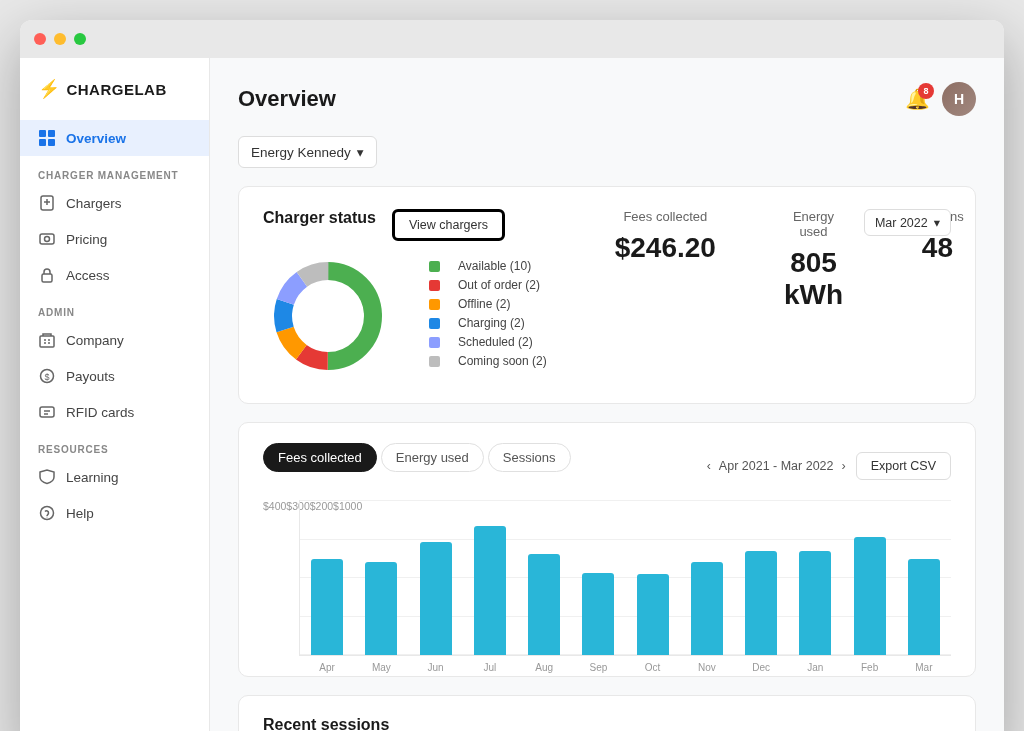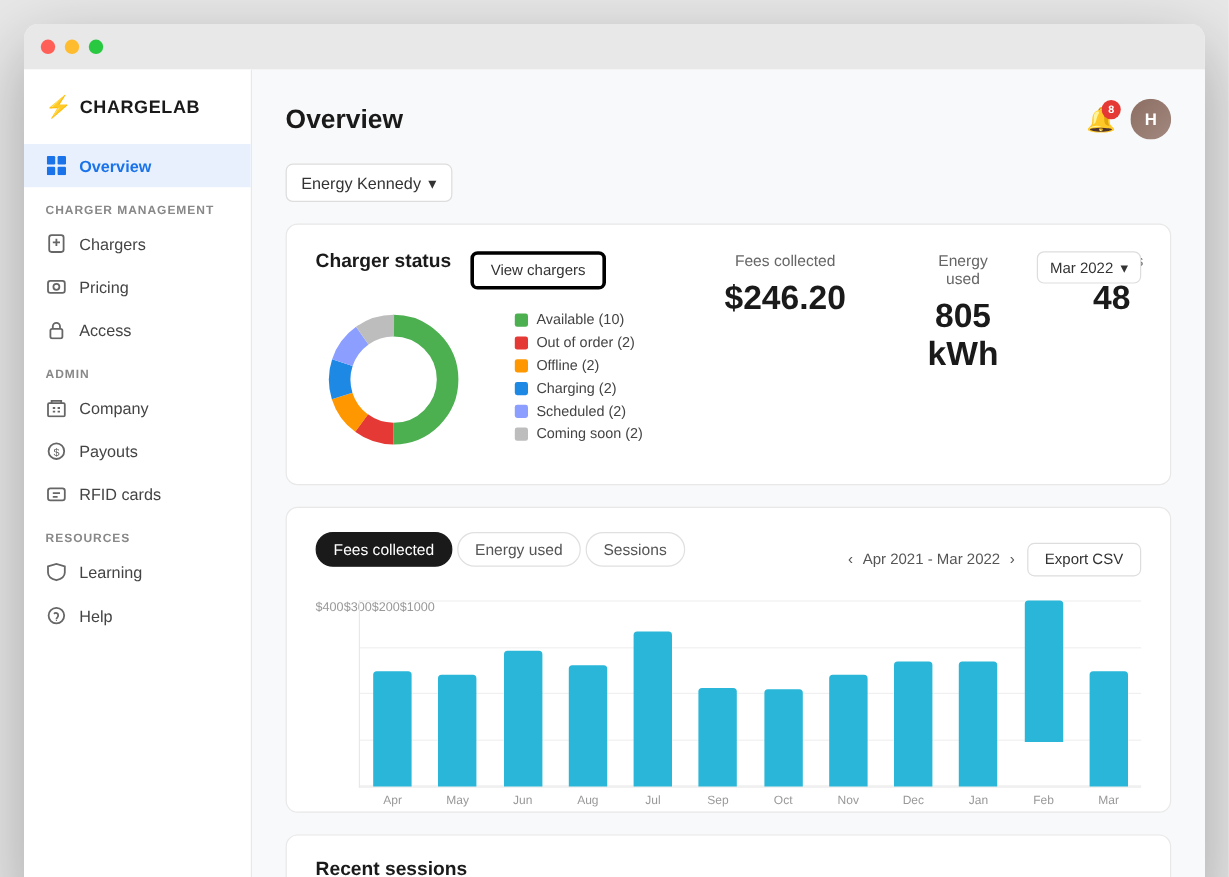--- a/index.html
+++ b/index.html
@@ -220,21 +220,21 @@
     .donut-svg {
       transform: rotate(-90deg);
     }
     
     .legend {
       padding: 10px 0 0 20px;
     }
     .legend-item {
       display: flex;
       align-items: center;
-      gap: 7px;
+      gap: 18px;
       font-size: 12px;
       color: #444;
       margin-bottom: 5px;
     }
     .legend-dot {
       width: 11px;
       height: 11px;
       border-radius: 2px;
       flex-shrink: 0;
     }
@@ -670,48 +670,48 @@
               </div>
               <div class="bar-group" style="flex: 1 1 0%; display: flex; flex-direction: column; align-items: center; justify-content: flex-end; height: 100%; position: relative; padding: 0px 3px;">
                 <div class="bar" style="width: 100%; height: 60%; background: rgb(41, 182, 216); border-radius: 3px 3px 0px 0px; max-width: 32px;"></div>
                 <span class="bar-label" style="position: absolute; bottom: -18px; font-size: 10px; color: rgb(153, 153, 153);">May</span>
               </div>
               <div class="bar-group" style="flex: 1 1 0%; display: flex; flex-direction: column; align-items: center; justify-content: flex-end; height: 100%; position: relative; padding: 0px 3px;">
                 <div class="bar" style="width: 100%; height: 73%; background: rgb(41, 182, 216); border-radius: 3px 3px 0px 0px; max-width: 32px;"></div>
                 <span class="bar-label" style="position: absolute; bottom: -18px; font-size: 10px; color: rgb(153, 153, 153);">Jun</span>
               </div>
               <div class="bar-group" style="flex: 1 1 0%; display: flex; flex-direction: column; align-items: center; justify-content: flex-end; height: 100%; position: relative; padding: 0px 3px;">
+                <div class="bar" style="width: 100%; height: 83%; background: rgb(41, 182, 216); border-radius: 3px 3px 0px 0px; max-width: 32px;"></div>
+                <span class="bar-label" style="position: absolute; bottom: -18px; font-size: 10px; color: rgb(153, 153, 153);">Jul</span>
+              </div>
+              <div class="bar-group" style="flex: 1 1 0%; display: flex; flex-direction: column; align-items: center; justify-content: flex-end; height: 100%; position: relative; padding: 0px 3px;">
                 <div class="bar" style="width: 100%; height: 65%; background: rgb(41, 182, 216); border-radius: 3px 3px 0px 0px; max-width: 32px;"></div>
                 <span class="bar-label" style="position: absolute; bottom: -18px; font-size: 10px; color: rgb(153, 153, 153);">Aug</span>
               </div>
               <div class="bar-group" style="flex: 1 1 0%; display: flex; flex-direction: column; align-items: center; justify-content: flex-end; height: 100%; position: relative; padding: 0px 3px;">
-                <div class="bar" style="width: 100%; height: 83%; background: rgb(41, 182, 216); border-radius: 3px 3px 0px 0px; max-width: 32px;"></div>
-                <span class="bar-label" style="position: absolute; bottom: -18px; font-size: 10px; color: rgb(153, 153, 153);">Jul</span>
-              </div>
-              <div class="bar-group" style="flex: 1 1 0%; display: flex; flex-direction: column; align-items: center; justify-content: flex-end; height: 100%; position: relative; padding: 0px 3px;">
                 <div class="bar" style="width: 100%; height: 53%; background: rgb(41, 182, 216); border-radius: 3px 3px 0px 0px; max-width: 32px;"></div>
                 <span class="bar-label" style="position: absolute; bottom: -18px; font-size: 10px; color: rgb(153, 153, 153);">Sep</span>
               </div>
               <div class="bar-group" style="flex: 1 1 0%; display: flex; flex-direction: column; align-items: center; justify-content: flex-end; height: 100%; position: relative; padding: 0px 3px;">
                 <div class="bar" style="width: 100%; height: 52%; background: rgb(41, 182, 216); border-radius: 3px 3px 0px 0px; max-width: 32px;"></div>
                 <span class="bar-label" style="position: absolute; bottom: -18px; font-size: 10px; color: rgb(153, 153, 153);">Oct</span>
               </div>
               <div class="bar-group" style="flex: 1 1 0%; display: flex; flex-direction: column; align-items: center; justify-content: flex-end; height: 100%; position: relative; padding: 0px 3px;">
                 <div class="bar" style="width: 100%; height: 60%; background: rgb(41, 182, 216); border-radius: 3px 3px 0px 0px; max-width: 32px;"></div>
                 <span class="bar-label" style="position: absolute; bottom: -18px; font-size: 10px; color: rgb(153, 153, 153);">Nov</span>
               </div>
               <div class="bar-group" style="flex: 1 1 0%; display: flex; flex-direction: column; align-items: center; justify-content: flex-end; height: 100%; position: relative; padding: 0px 3px;">
                 <div class="bar" style="width: 100%; height: 67%; background: rgb(41, 182, 216); border-radius: 3px 3px 0px 0px; max-width: 32px;"></div>
                 <span class="bar-label" style="position: absolute; bottom: -18px; font-size: 10px; color: rgb(153, 153, 153);">Dec</span>
               </div>
               <div class="bar-group" style="flex: 1 1 0%; display: flex; flex-direction: column; align-items: center; justify-content: flex-end; height: 100%; position: relative; padding: 0px 3px;">
                 <div class="bar" style="width: 100%; height: 67%; background: rgb(41, 182, 216); border-radius: 3px 3px 0px 0px; max-width: 32px;"></div>
                 <span class="bar-label" style="position: absolute; bottom: -18px; font-size: 10px; color: rgb(153, 153, 153);">Jan</span>
               </div>
-              <div class="bar-group" style="flex: 1 1 0%; display: flex; flex-direction: column; align-items: center; justify-content: flex-start; height: 100%; position: relative; padding: 0px 3px;">
+              <div class="bar-group" style="flex: 1 1 0%; display: flex; flex-direction: column; align-items: center; justify-content: flex-end; height: 100%; position: relative; padding: 0px 3px;">
                 <div class="bar" style="width: 100%; height: 76%; background: rgb(41, 182, 216); border-radius: 3px 3px 0px 0px; max-width: 32px;"></div>
                 <span class="bar-label" style="position: absolute; bottom: -18px; font-size: 10px; color: rgb(153, 153, 153);">Feb</span>
               </div>
               <div class="bar-group" style="flex: 1 1 0%; display: flex; flex-direction: column; align-items: center; justify-content: flex-end; height: 100%; position: relative; padding: 0px 3px;">
                 <div class="bar" style="width: 100%; height: 62%; background: rgb(41, 182, 216); border-radius: 3px 3px 0px 0px; max-width: 32px;"></div>
                 <span class="bar-label" style="position: absolute; bottom: -18px; font-size: 10px; color: rgb(153, 153, 153);">Mar</span>
               </div>
             </div>
         </div>
       </div>

